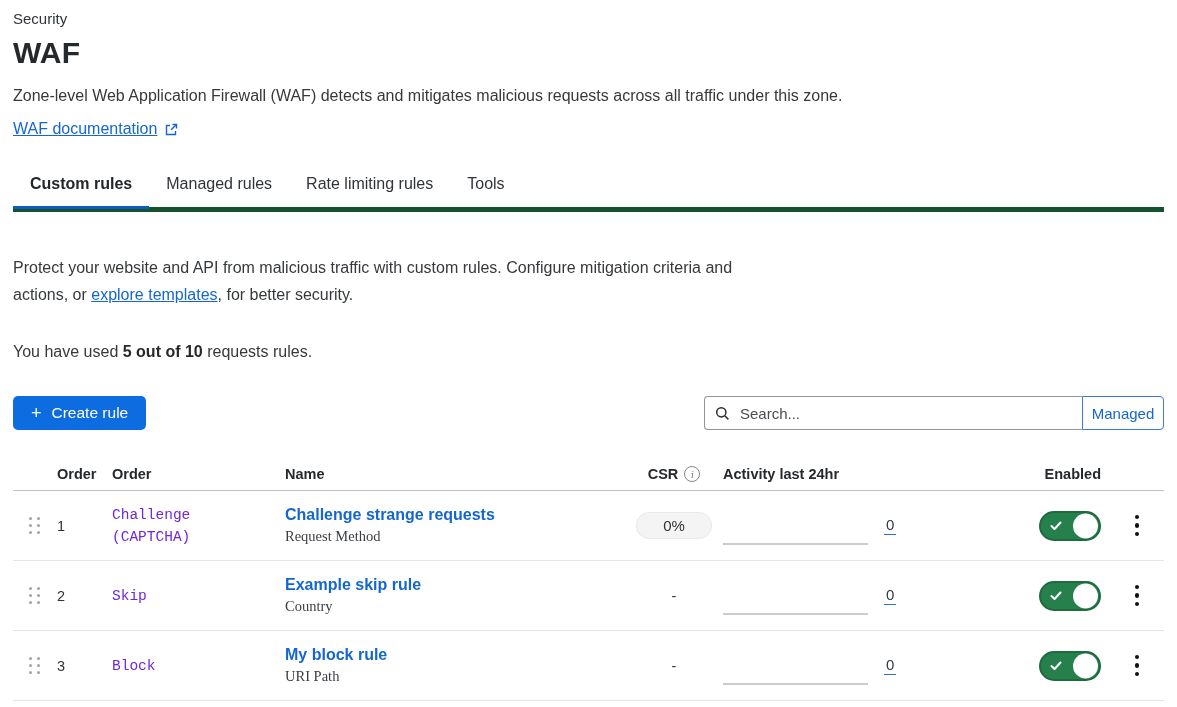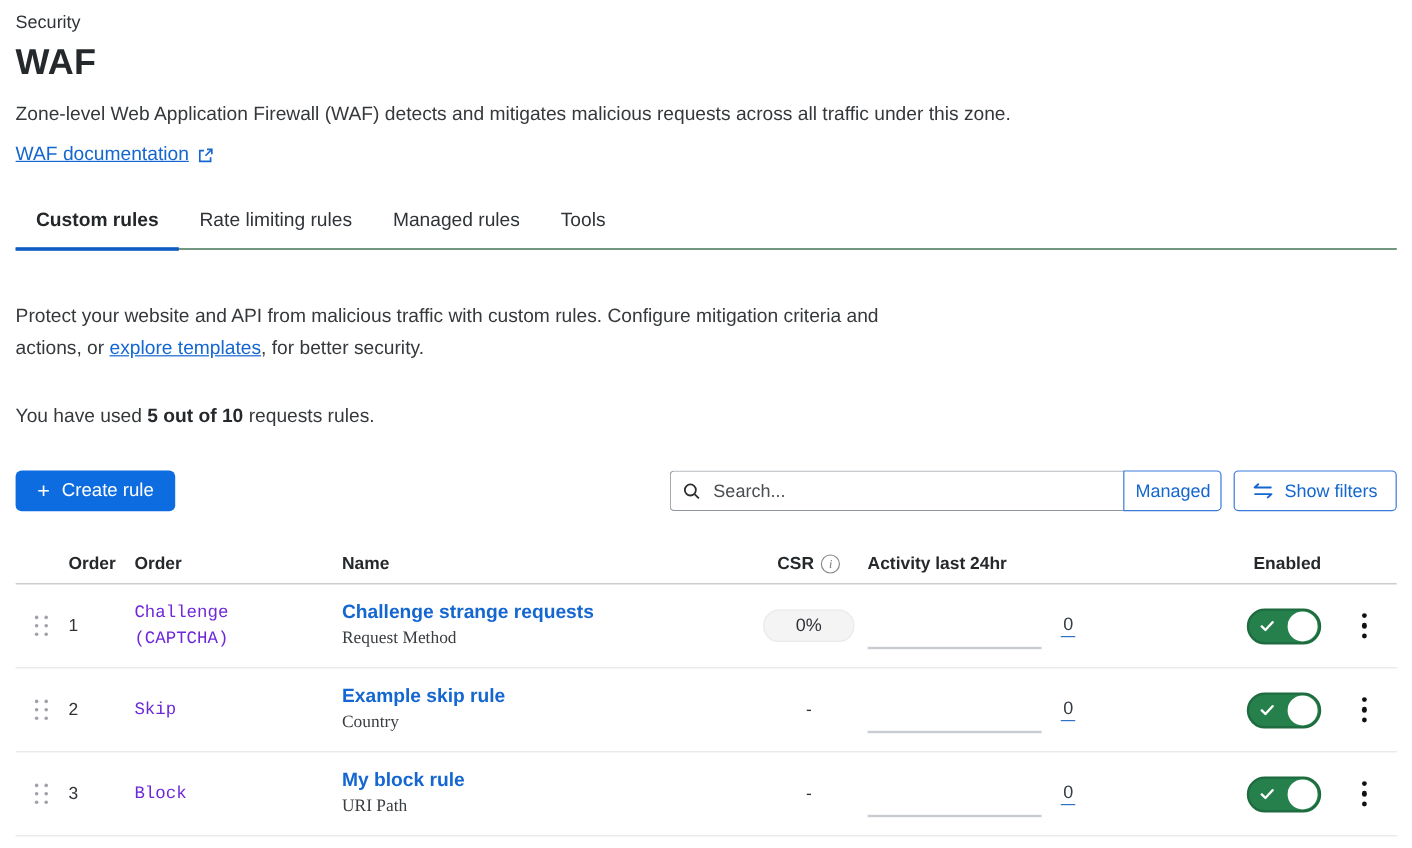--- a/index.html
+++ b/index.html
@@ -25,21 +25,21 @@
 
   
   .eyebrow{font-size:15px;color:#313539;margin-top:4px;}
   .page-title{font-size:30px;font-weight:700;color:var(--text-dark);margin:9px 0 0 0;letter-spacing:.2px;}
   .page-desc{font-size:16px;color:var(--text-body);margin-top:17px;}
   .doc-link-row{margin-top:15px;display:flex;align-items:center;gap:7px;}
   a.link{color:var(--link);text-decoration:underline;font-size:16px;cursor:pointer;}
   .ext-icon svg{display:block;}
 
   
-  .tabs{margin-top:29px;display:flex;border-bottom:1px solid #14532d;}
+  .tabs{margin-top:29px;display:flex;border-bottom:5px solid #14532d;}
   .tab{
     font-size:16px;color:#303438;padding:8px 17px 13px 17px;cursor:pointer;
     border-bottom:3px solid transparent;margin-bottom:-2px;white-space:nowrap;
   }
   .tab.active{font-weight:700;color:#24272A;border-bottom-color:var(--tab-underline);}
 
   
   .intro{margin-top:42px;font-size:16px;line-height:27px;max-width:748px;color:var(--text-body);}
   .usage{margin-top:35px;font-size:16px;color:var(--text-body);}
   .usage b{color:#26292C;}
@@ -143,22 +143,22 @@
       <svg width="15" height="15" viewBox="0 0 15 15" fill="none" stroke="#1466D0" stroke-width="1.4">
         <path d="M6 3.5 H2.5 V12.5 H11.5 V9"></path>
         <path d="M8.5 2.5 H12.5 V6.5"></path>
         <path d="M12.2 2.8 L7.2 7.8"></path>
       </svg>
     </span>
   </div>
 
   <div class="tabs">
     <div class="tab active">Custom rules</div>
+    <div class="tab">Managed rules</div>
     <div class="tab">Rate limiting rules</div>
-    <div class="tab">Managed rules</div>
     <div class="tab">Tools</div>
   </div>
 
   <div class="intro"><span>Protect your website and API from malicious traffic with custom rules. Configure mitigation criteria and actions, or </span><a class="link">explore templates</a><span>, for better security.</span></div>
 
   <div class="usage"><span>You have used </span><b>5 out of 10</b><span> requests rules.</span></div>
 
   <div class="toolbar">
     <button class="btn-primary">
       <span class="plus">+</span>
@@ -170,29 +170,20 @@
           <span style="display:flex;">
             <svg width="15" height="15" viewBox="0 0 15 15" fill="none" stroke="#2B2E31" stroke-width="1.5">
               <circle cx="6.3" cy="6.3" r="4.6"></circle>
               <path d="M9.8 9.8 L13.4 13.4"></path>
             </svg>
           </span>
           <input type="text" placeholder="Search..." style="">
         </div>
         <button class="btn-search">Managed</button>
       </div>
-      <button class="btn-filters">
-        <span style="display:flex;">
-          <svg width="17" height="14" viewBox="0 0 17 14" fill="none" stroke="#1466D0" stroke-width="1.6" stroke-linecap="round" stroke-linejoin="round">
-            <path d="M4.5 1.5 L1.5 4.2 L15 4.2"></path>
-            <path d="M12.5 12.5 L15.5 9.8 L2 9.8"></path>
-          </svg>
-        </span>
-        <span>Show filters</span>
-      </button>
     </div>
   </div>
 
   <div class="table">
 
     <div class="tr thead">
       <div></div>
       <div>Order</div>
       <div>Order</div>
       <div>Name</div>

